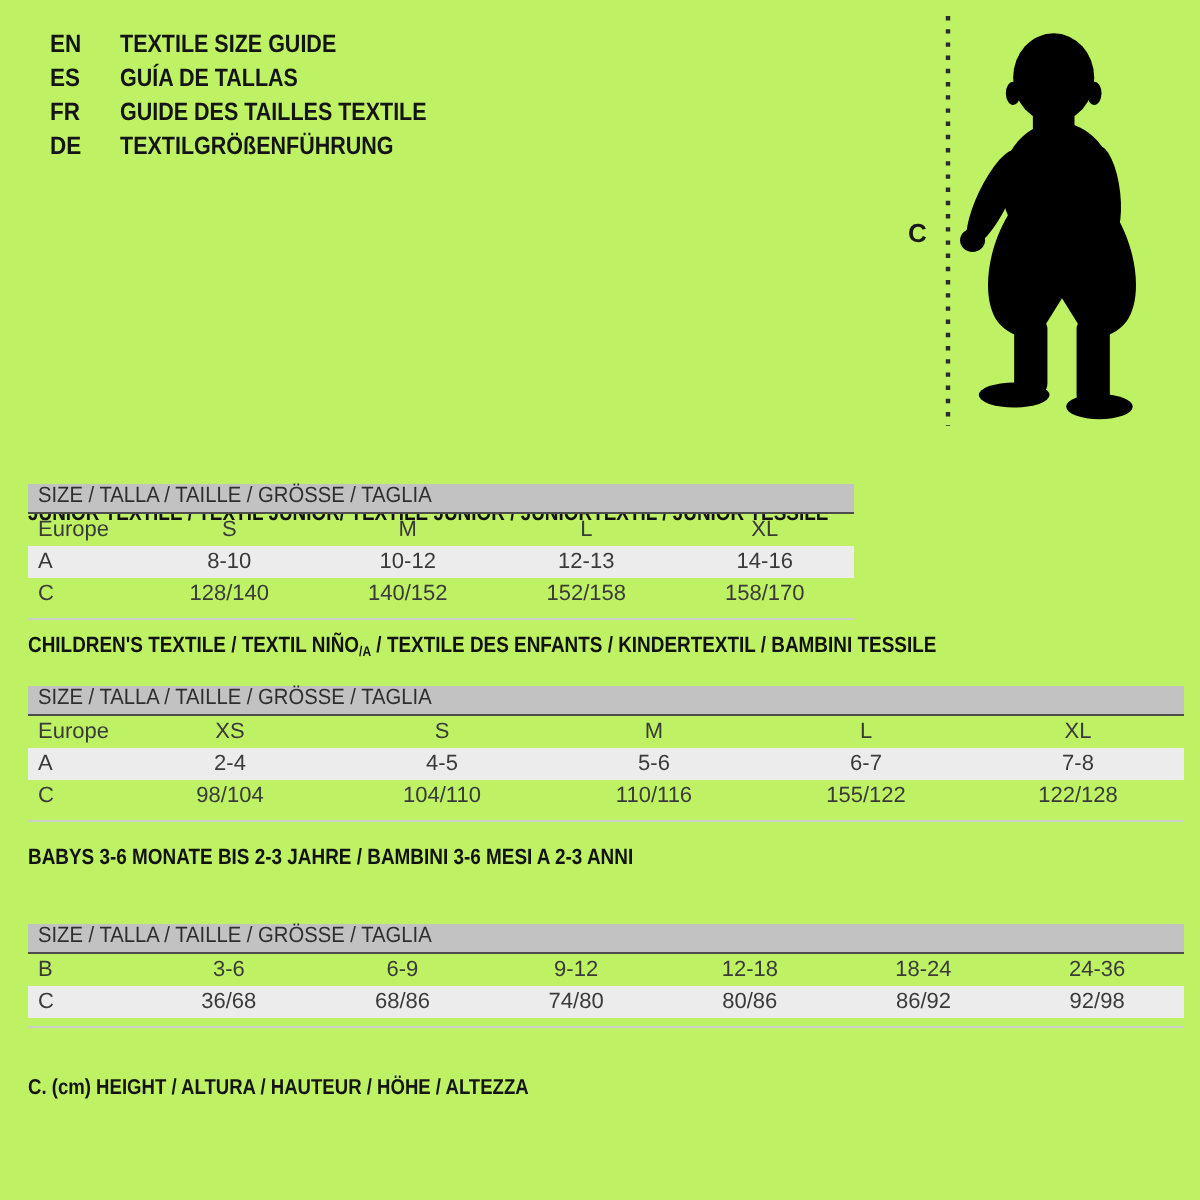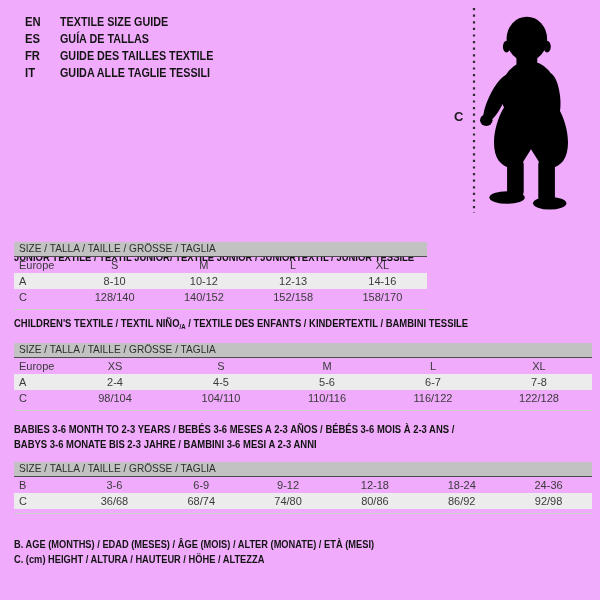--- a/index.html
+++ b/index.html
@@ -1,16 +1,16 @@
 <!DOCTYPE html>
 <html><head>
 <meta charset="utf-8">
 <style>
   html,body{margin:0;padding:0;background:#fff;}
-  #page{position:relative;width:600px;height:600px;background:#f0abfc;overflow:hidden;
+  #page{position:relative;width:600px;height:600px;background:#bef264;overflow:hidden;
         font-family:"Liberation Sans",sans-serif;color:#1d1d1d;}
 
   .condense{display:inline-block;transform:scaleX(0.86);transform-origin:0 50%;white-space:nowrap;}
 
   
   #lang-block{position:absolute;left:25px;top:13px;}
   .lang-row{display:flex;height:17.2px;align-items:center;font-weight:bold;font-size:12.5px;color:#141414;}
   .lang-code{width:35px;display:inline-block;transform:scaleX(0.9);transform-origin:0 50%;}
   .lang-title{white-space:nowrap;}
 
@@ -58,22 +58,22 @@
     </div>
     <div class="lang-row">
       <span class="lang-code">ES</span>
       <span class="lang-title condense">GUÍA DE TALLAS</span>
     </div>
     <div class="lang-row">
       <span class="lang-code">FR</span>
       <span class="lang-title condense">GUIDE DES TAILLES TEXTILE</span>
     </div>
     <div class="lang-row">
-      <span class="lang-code">IT</span>
-      <span class="lang-title condense">GUIDA ALLE TAGLIE TESSILI</span>
+      <span class="lang-code">DE</span>
+      <span class="lang-title condense">TEXTILGRÖßENFÜHRUNG</span>
     </div>
   </div>
 
   <svg id="measure-line" width="4" height="205">
     <line x1="2" y1="0" x2="2" y2="205" stroke="#2b2b2b" stroke-width="2.2" stroke-dasharray="2.2 4.4"></line>
   </svg>
   <div id="measure-label">C</div>
 
   <svg id="baby" width="104" height="205" viewBox="0 0 100 212" preserveAspectRatio="none">
     <g fill="#000000">
@@ -145,55 +145,51 @@
       <span class="cell">4-5</span>
       <span class="cell">5-6</span>
       <span class="cell">6-7</span>
       <span class="cell">7-8</span>
     </div>
     <div class="trow">
       <span class="cell-label">C</span>
       <span class="cell">98/104</span>
       <span class="cell">104/110</span>
       <span class="cell">110/116</span>
-      <span class="cell">116/122</span>
+      <span class="cell">155/122</span>
       <span class="cell">122/128</span>
     </div>
   </div>
 
   <div id="t3-title" class="section-title">
-    <div><span class="condense">BABIES 3-6 MONTH TO 2-3 YEARS / BEBÉS 3-6 MESES A 2-3 AÑOS / BÉBÉS 3-6 MOIS À 2-3 ANS /</span></div>
     <div><span class="condense">BABYS 3-6 MONATE BIS 2-3 JAHRE / BAMBINI 3-6 MESI A 2-3 ANNI</span></div>
   </div>
   <div id="table-babies" class="size-table">
     <div class="size-header">
       <span class="condense">SIZE / TALLA / TAILLE / GRÖSSE / TAGLIA</span>
     </div>
     <div class="trow">
       <span class="cell-label">B</span>
       <span class="cell">3-6</span>
       <span class="cell">6-9</span>
       <span class="cell">9-12</span>
       <span class="cell">12-18</span>
       <span class="cell">18-24</span>
       <span class="cell">24-36</span>
     </div>
     <div class="trow shaded">
       <span class="cell-label">C</span>
       <span class="cell">36/68</span>
-      <span class="cell">68/74</span>
+      <span class="cell">68/86</span>
       <span class="cell">74/80</span>
       <span class="cell">80/86</span>
       <span class="cell">86/92</span>
       <span class="cell">92/98</span>
     </div>
   </div>
 
   <div id="notes">
     <div class="note">
-      <span class="condense">B. AGE (MONTHS) / EDAD (MESES) / ÂGE (MOIS) / ALTER (MONATE) / ETÀ (MESI)</span>
-    </div>
-    <div class="note">
       <span class="condense">C. (cm) HEIGHT / ALTURA / HAUTEUR / HÖHE / ALTEZZA</span>
     </div>
   </div>
 
 </div>
 
 </body></html>

